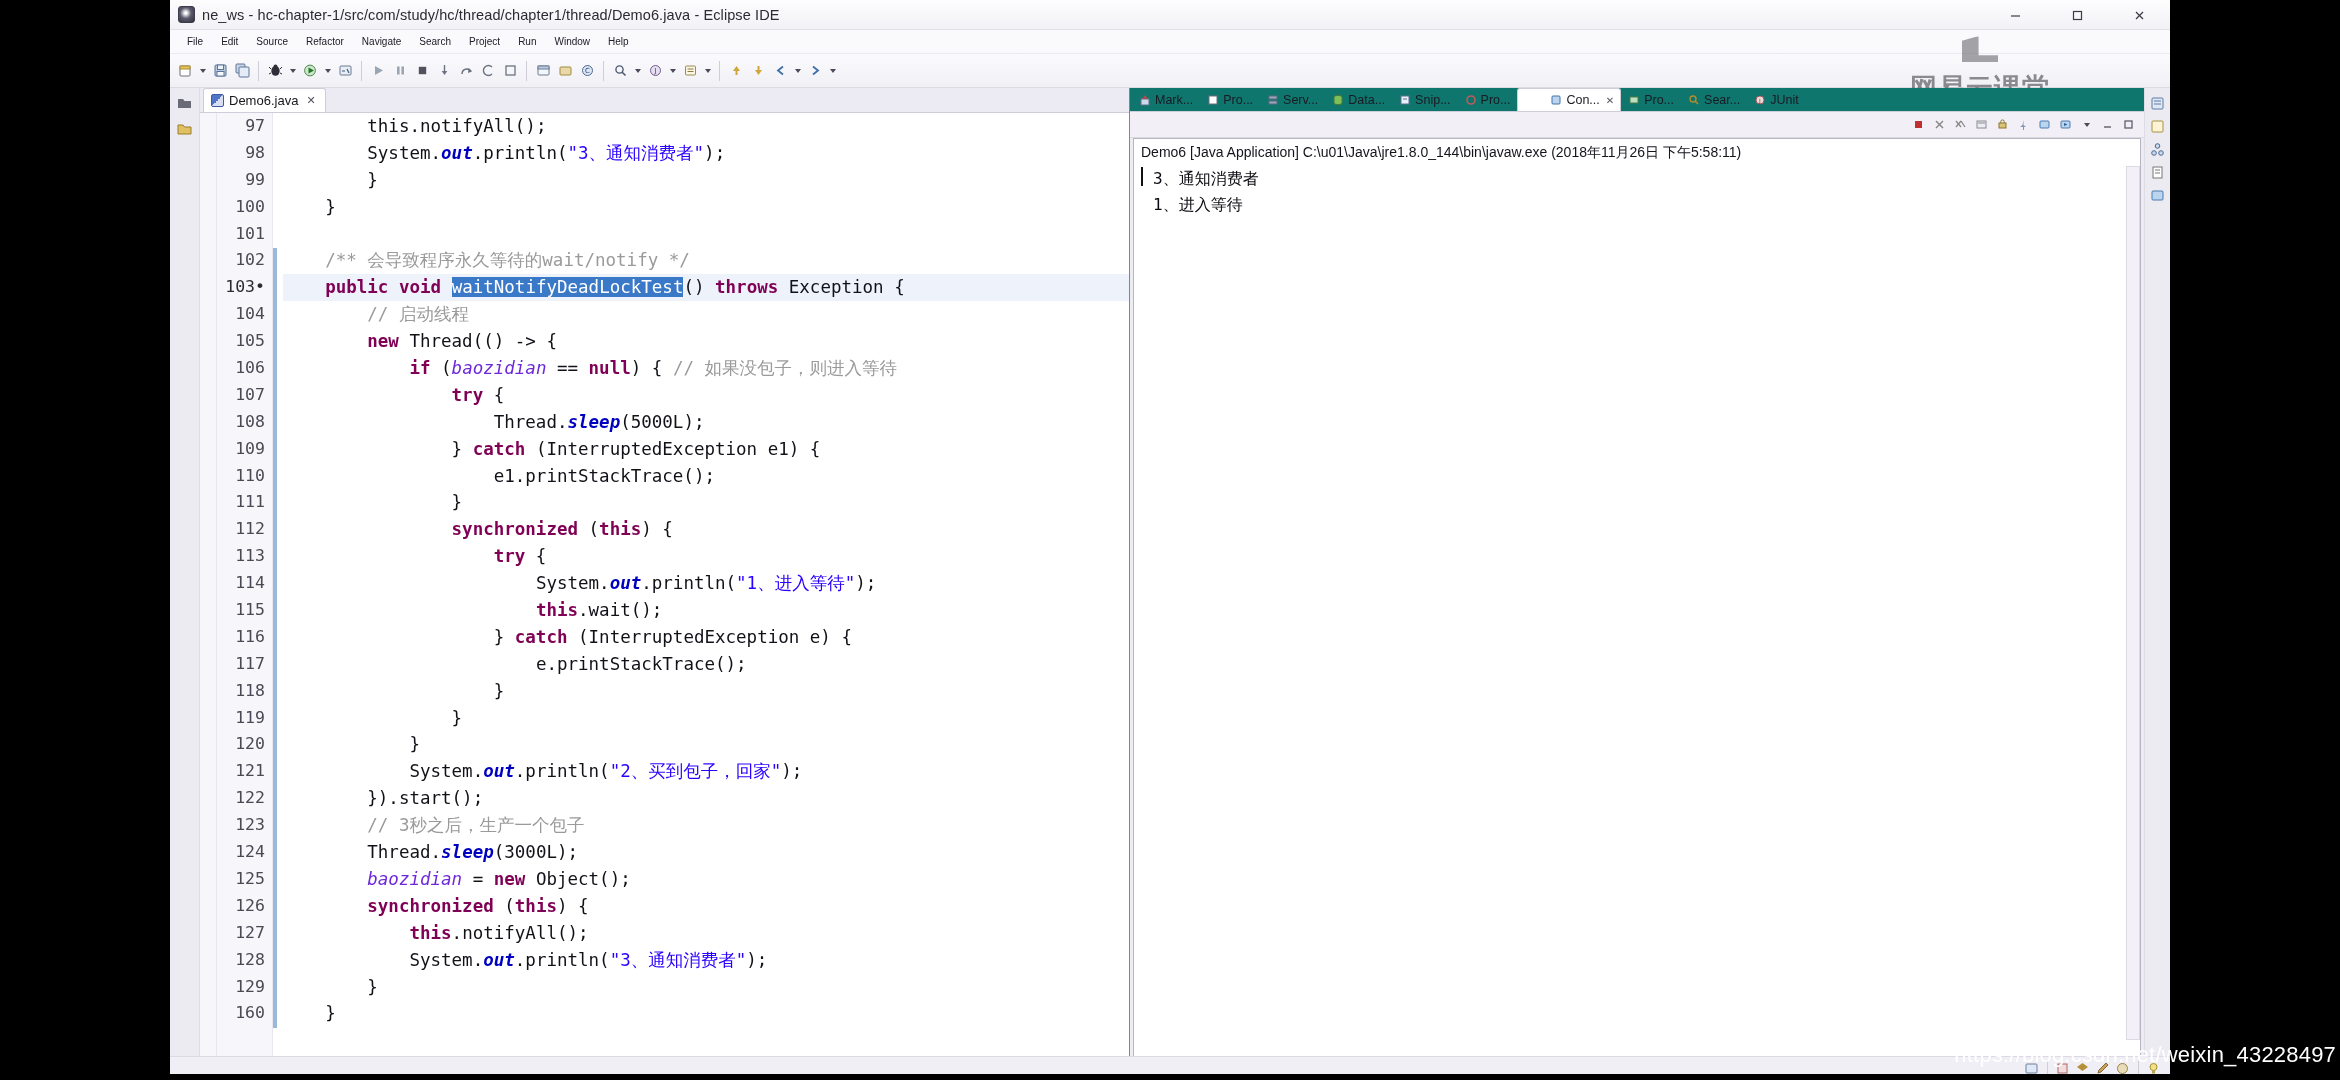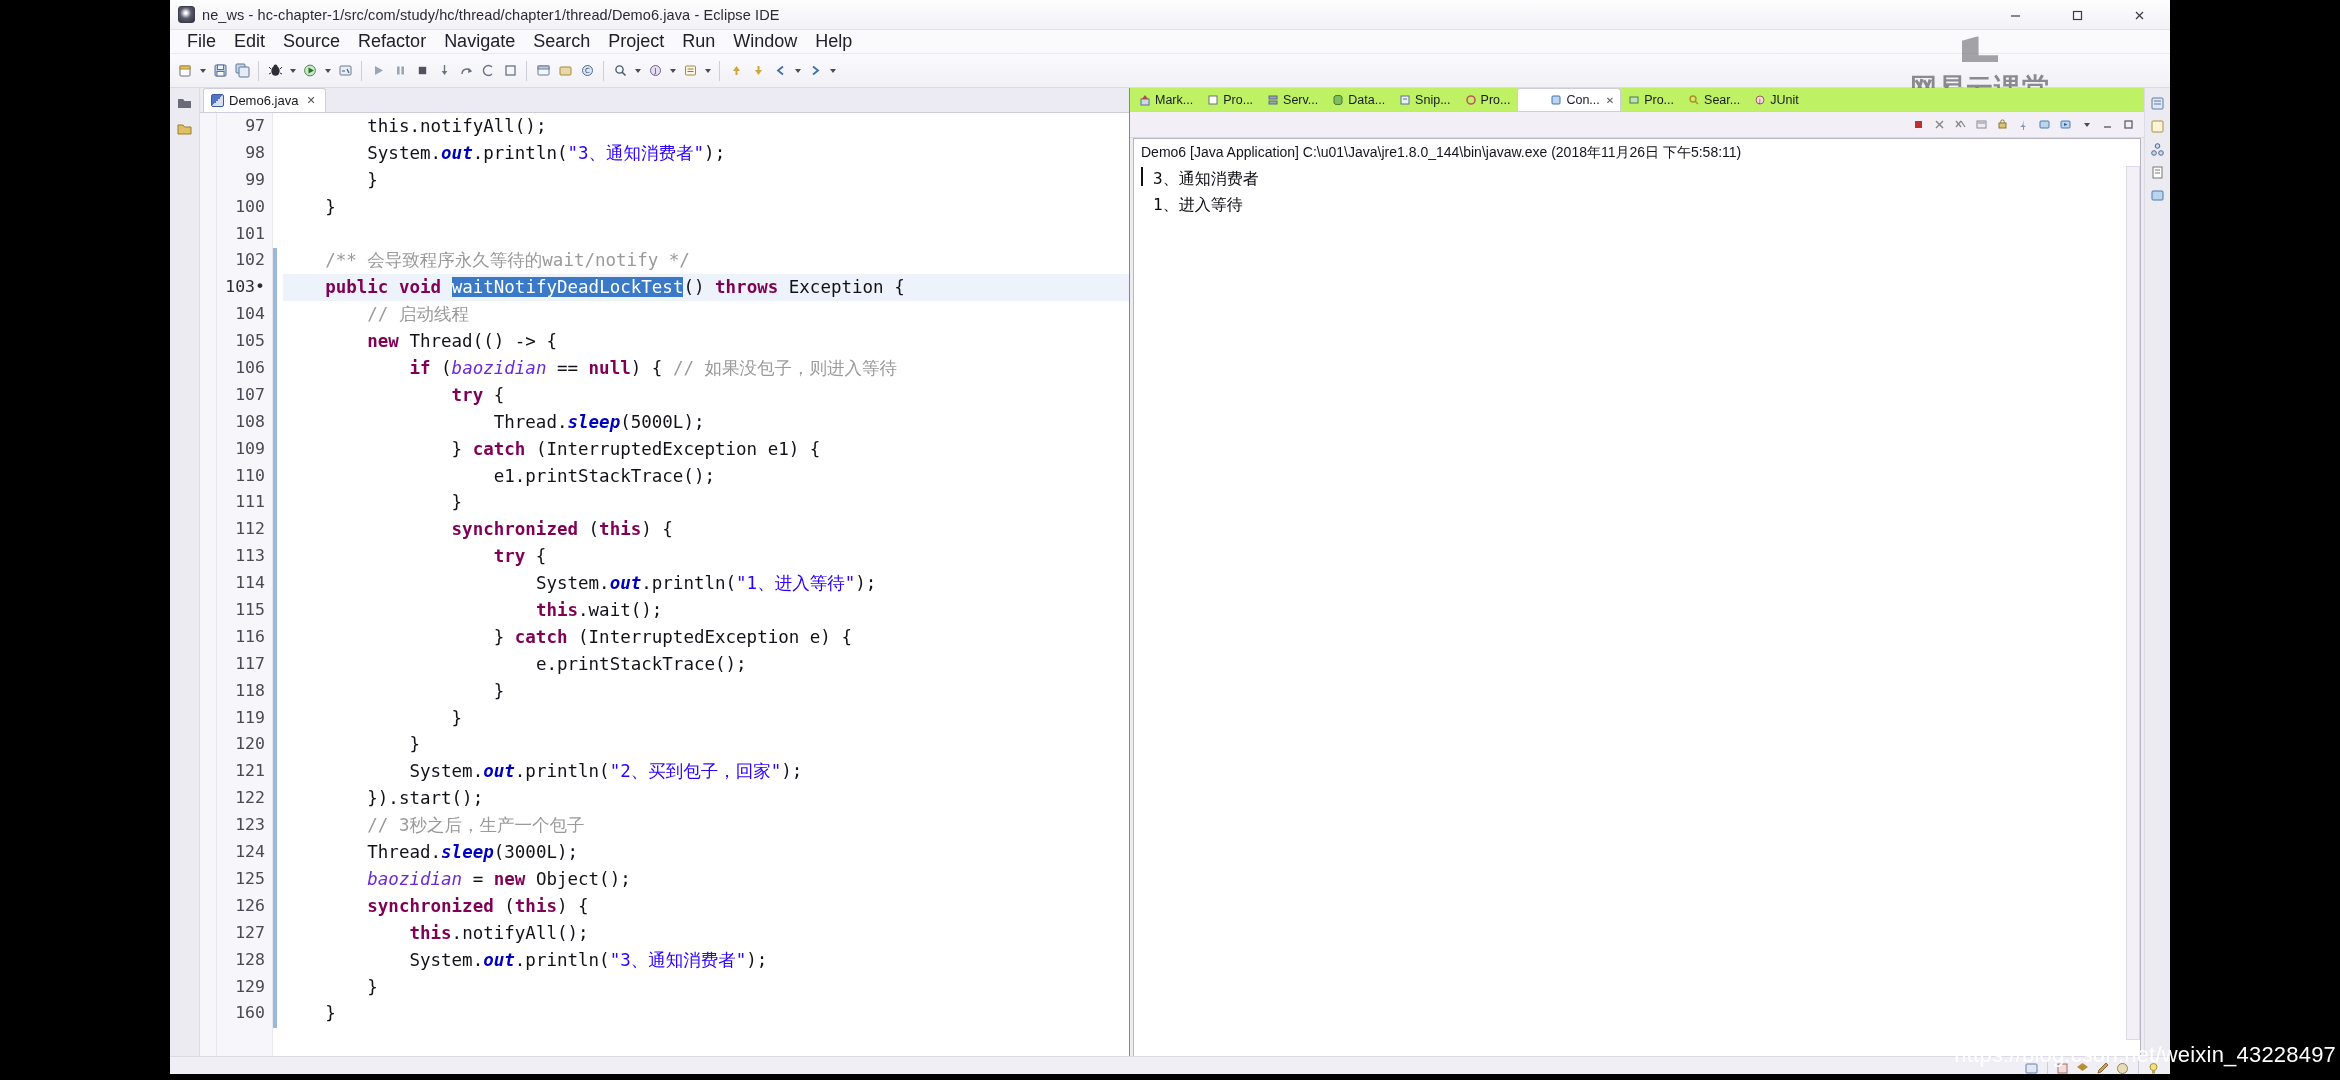--- a/index.html
+++ b/index.html
@@ -51,21 +51,21 @@
   .tb-btn svg { display: block; }
 
   
   .menubar {
     height: 24px; display: flex; align-items: center;
     background: #faf9fc;
     padding-left: 8px;
     border-bottom: 1px solid #eceaf1;
   }
   .menu-item {
-    font-size: 18px; color: #20202a;
+    font-size: 10px; color: #20202a;
     padding: 2px 9px; white-space: nowrap;
   }
 
   
   .toolbar {
     height: 34px; display: flex; align-items: center;
     background: linear-gradient(#fbfafd, #f1f0f5);
     border-bottom: 1px solid #dcdae3;
     padding: 0 4px; position: relative;
   }
@@ -174,21 +174,21 @@
   .hs-arrow { width: 15px; height: 14px; display: flex; align-items: center; justify-content: center; }
   .hs-track { flex: 1; height: 12px; background: #e5e2ec; margin: 0 1px; }
 
   
   .dock {
     flex: 1; display: flex; flex-direction: column; background: #eeecf3;
     position: relative;
   }
   .dock-tabbar {
     height: 24px; display: flex; align-items: flex-start;
-    background: #bef264; padding-left: 2px; border-bottom: 1px solid #cfcdd9;
+    background: #0f766e; padding-left: 2px; border-bottom: 1px solid #cfcdd9;
     overflow: hidden;
   }
   .dk-tab {
     height: 23px; display: flex; align-items: center; gap: 4px;
     padding: 0 6px; font-size: 12.5px; color: #1a1a22; white-space: nowrap;
     border: 1px solid transparent; border-bottom: none;
   }
   .dk-tab.active { background: #fff; border-color: #cfcdd9; border-radius: 3px 3px 0 0; padding-left: 32px; }
   .dk-ico { width: 12px; height: 12px; flex: 0 0 auto; }
   .dk-x { font-size: 10px; color: #55535f; margin-left: 2px; }

